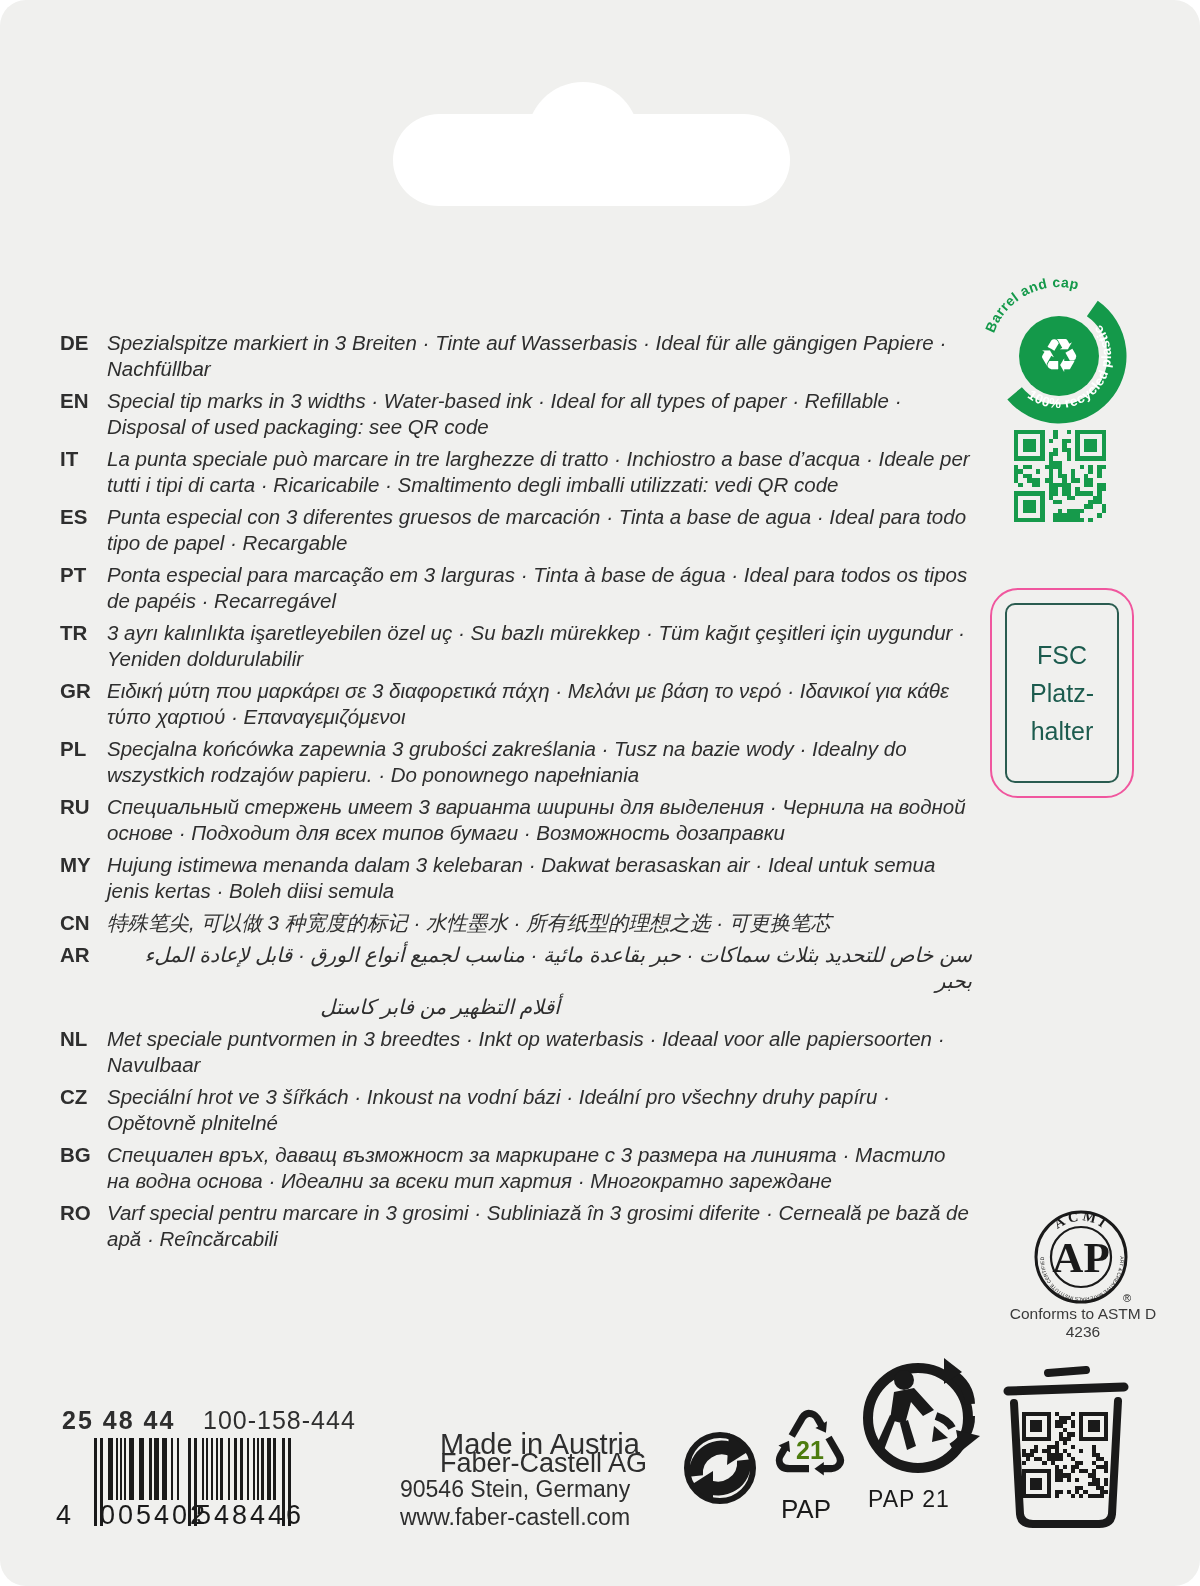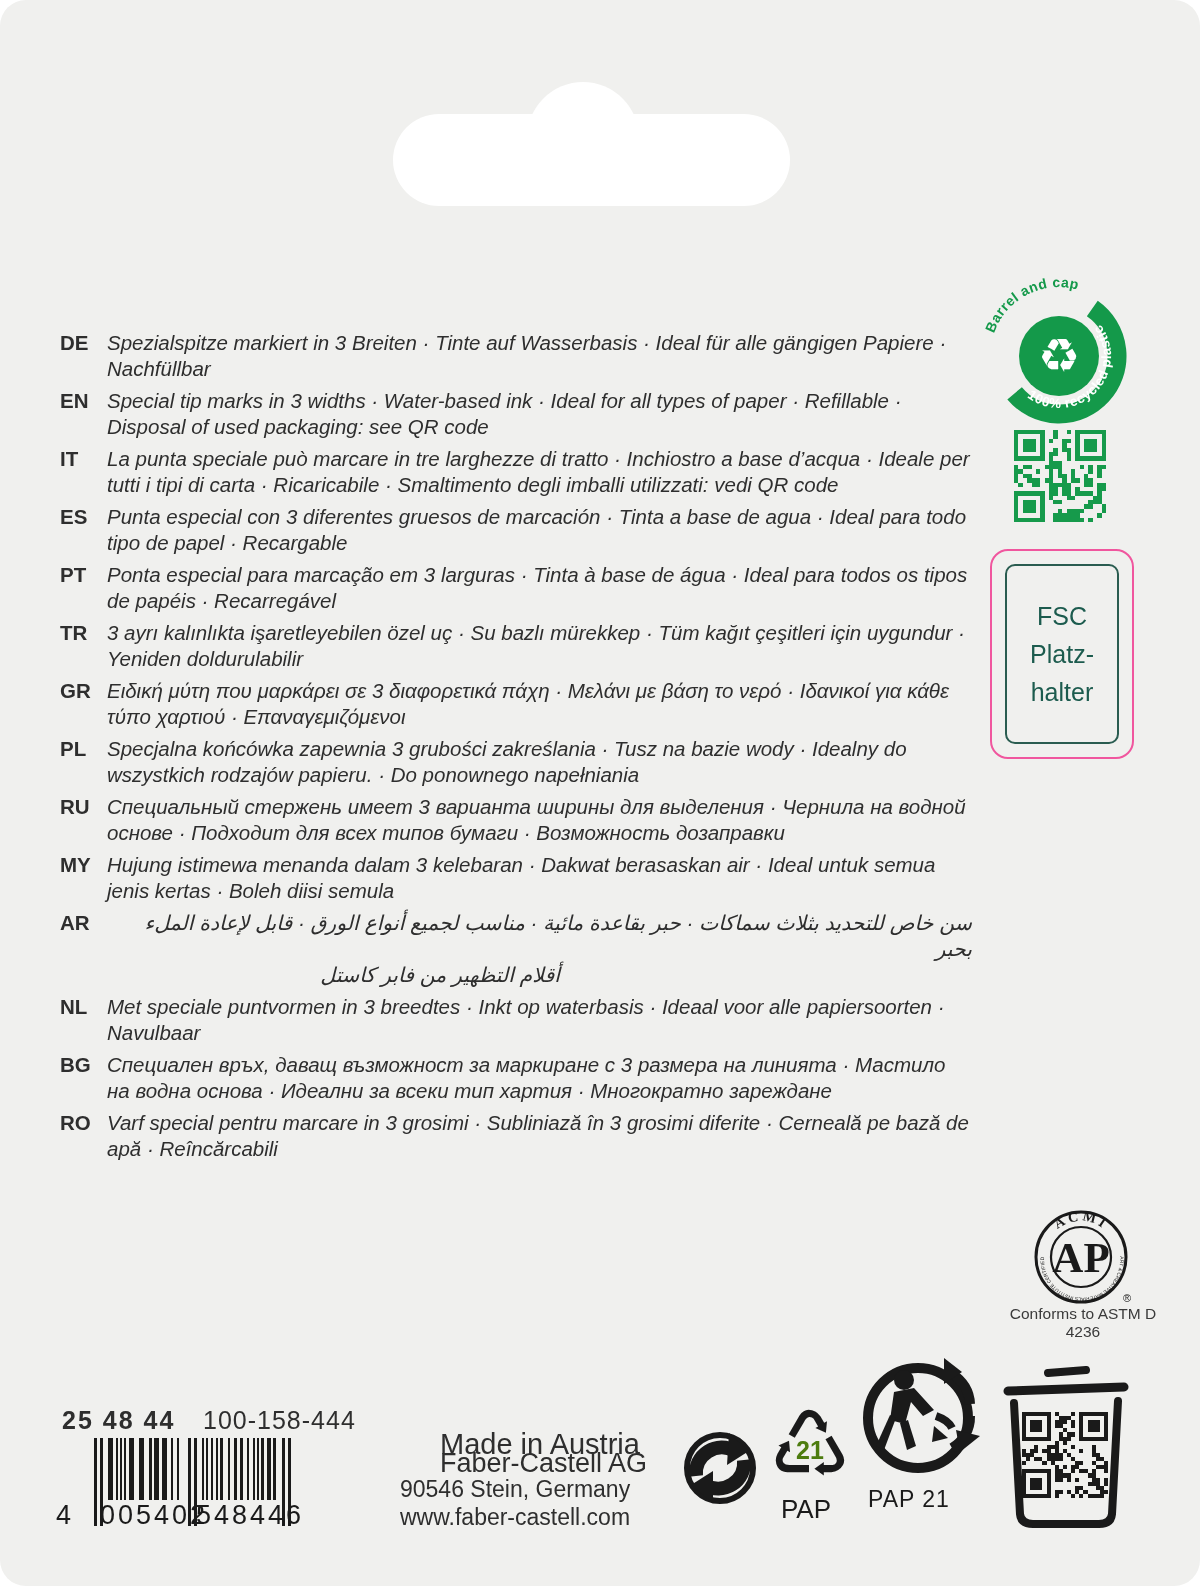--- a/index.html
+++ b/index.html
@@ -14,21 +14,21 @@
   #langs{position:absolute;left:60px;top:330px;width:912px;display:flex;flex-direction:column;gap:6px;
          font-size:20.5px;line-height:26px;}
   .lang-row{display:flex;}
   .lang-code{width:47px;flex:none;font-weight:bold;}
   .lang-text{flex:1;font-style:italic;}
   .ar-line1{direction:rtl;text-align:right;}
   .ar-line2{direction:rtl;text-align:right;margin-right:412px;}
   
   .badge{left:980px;top:276px;width:162px;height:164px;}
   .qr-green{left:1014px;top:430px;width:92px;height:92px;}
-  .fsc-outer{left:990px;top:549px;width:140px;height:206px;border:2.5px solid #f0569e;border-radius:18px;}
+  .fsc-outer{left:990px;top:588px;width:140px;height:206px;border:2.5px solid #f0569e;border-radius:28px;}
   .fsc-inner{position:absolute;left:13px;top:13px;right:13px;bottom:13px;border:2px solid #2a5c50;border-radius:10px;
              display:flex;flex-direction:column;justify-content:center;align-items:center;
              color:#1c5b4e;font-size:25px;line-height:38px;}
   .ap-seal{left:1028px;top:1206px;width:108px;height:108px;}
   .conforms{left:995px;top:1305px;width:176px;text-align:center;font-size:15.5px;color:#3a3a3a;}
   
   .art-num{left:62px;top:1406px;font-size:25px;font-weight:bold;letter-spacing:2px;}
   .prod-code{left:203px;top:1406px;font-size:25px;letter-spacing:1px;}
   .barcode{left:78px;top:1438px;width:226px;height:96px;}
   .bc-digit{position:absolute;font-size:27px;color:#1a1a1a;}
@@ -91,29 +91,37 @@
       </div>
       <div class="lang-row">
         <div class="lang-code">RU</div>
         <div class="lang-text">Специальный стержень имеет 3 варианта ширины для выделения · Чернила на водной основе · Подходит для всех типов бумаги · Возможность дозаправки</div>
       </div>
       <div class="lang-row">
         <div class="lang-code">MY</div>
         <div class="lang-text">Hujung istimewa menanda dalam 3 kelebaran · Dakwat berasaskan air · Ideal untuk semua jenis kertas · Boleh diisi semula</div>
       </div>
       <div class="lang-row">
+        <div class="lang-code">CN</div>
+        <div class="lang-text">特殊笔尖, 可以做 3 种宽度的标记 · 水性墨水 · 所有纸型的理想之选 · 可更换笔芯</div>
+      </div>
+      <div class="lang-row">
         <div class="lang-code">AR</div>
         <div class="lang-text">
           <div class="ar-line1" dir="rtl">سن خاص للتحديد بثلاث سماكات · حبر بقاعدة مائية · مناسب لجميع أنواع الورق · قابل لإعادة الملء بحبر</div>
           <div class="ar-line2" dir="rtl">أقلام التظهير من فابر كاستل</div>
         </div>
       </div>
       <div class="lang-row">
         <div class="lang-code">NL</div>
         <div class="lang-text">Met speciale puntvormen in 3 breedtes · Inkt op waterbasis · Ideaal voor alle papiersoorten · Navulbaar</div>
+      </div>
+      <div class="lang-row">
+        <div class="lang-code">CZ</div>
+        <div class="lang-text">Speciální hrot ve 3 šířkách · Inkoust na vodní bázi · Ideální pro všechny druhy papíru · Opětovně plnitelné</div>
       </div>
       <div class="lang-row">
         <div class="lang-code">BG</div>
         <div class="lang-text">Специален връх, даващ възможност за маркиране с 3 размера на линията · Мастило на водна основа · Идеални за всеки тип хартия · Многократно зареждане</div>
       </div>
       <div class="lang-row">
         <div class="lang-code">RO</div>
         <div class="lang-text">Varf special pentru marcare in 3 grosimi · Subliniază în 3 grosimi diferite · Cerneală pe bază de apă · Reîncărcabili</div>
       </div>
     </div>

